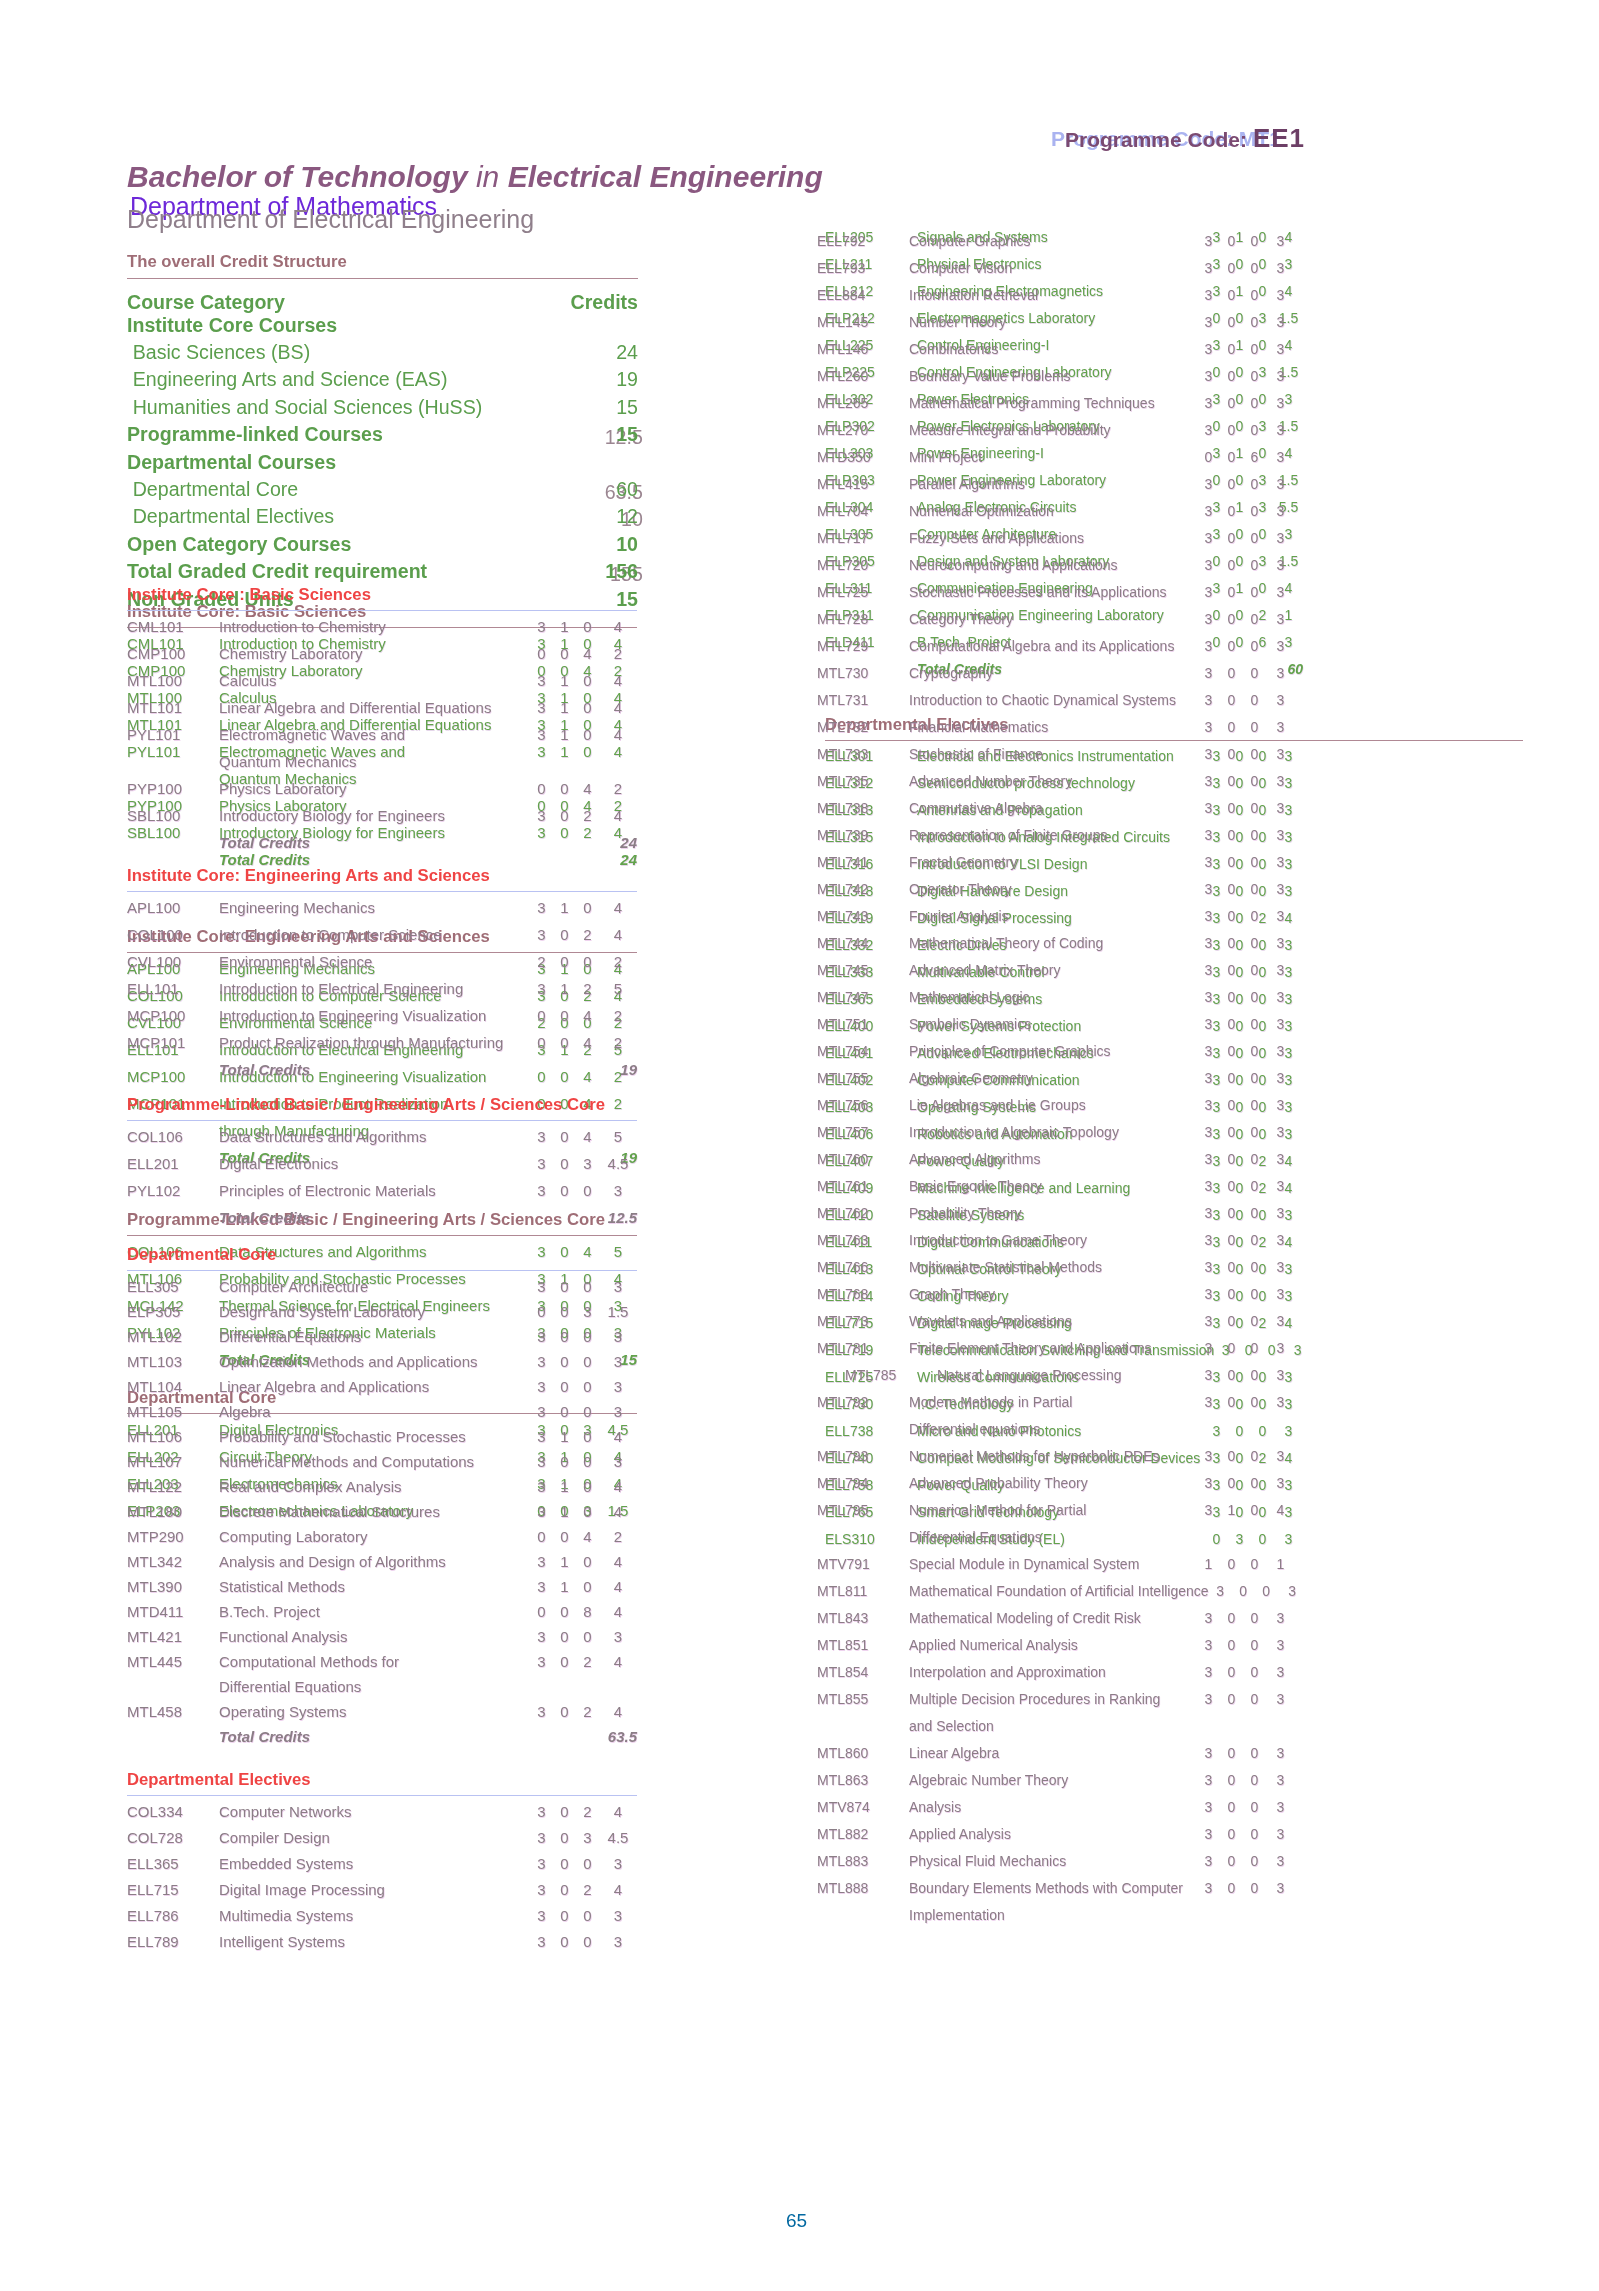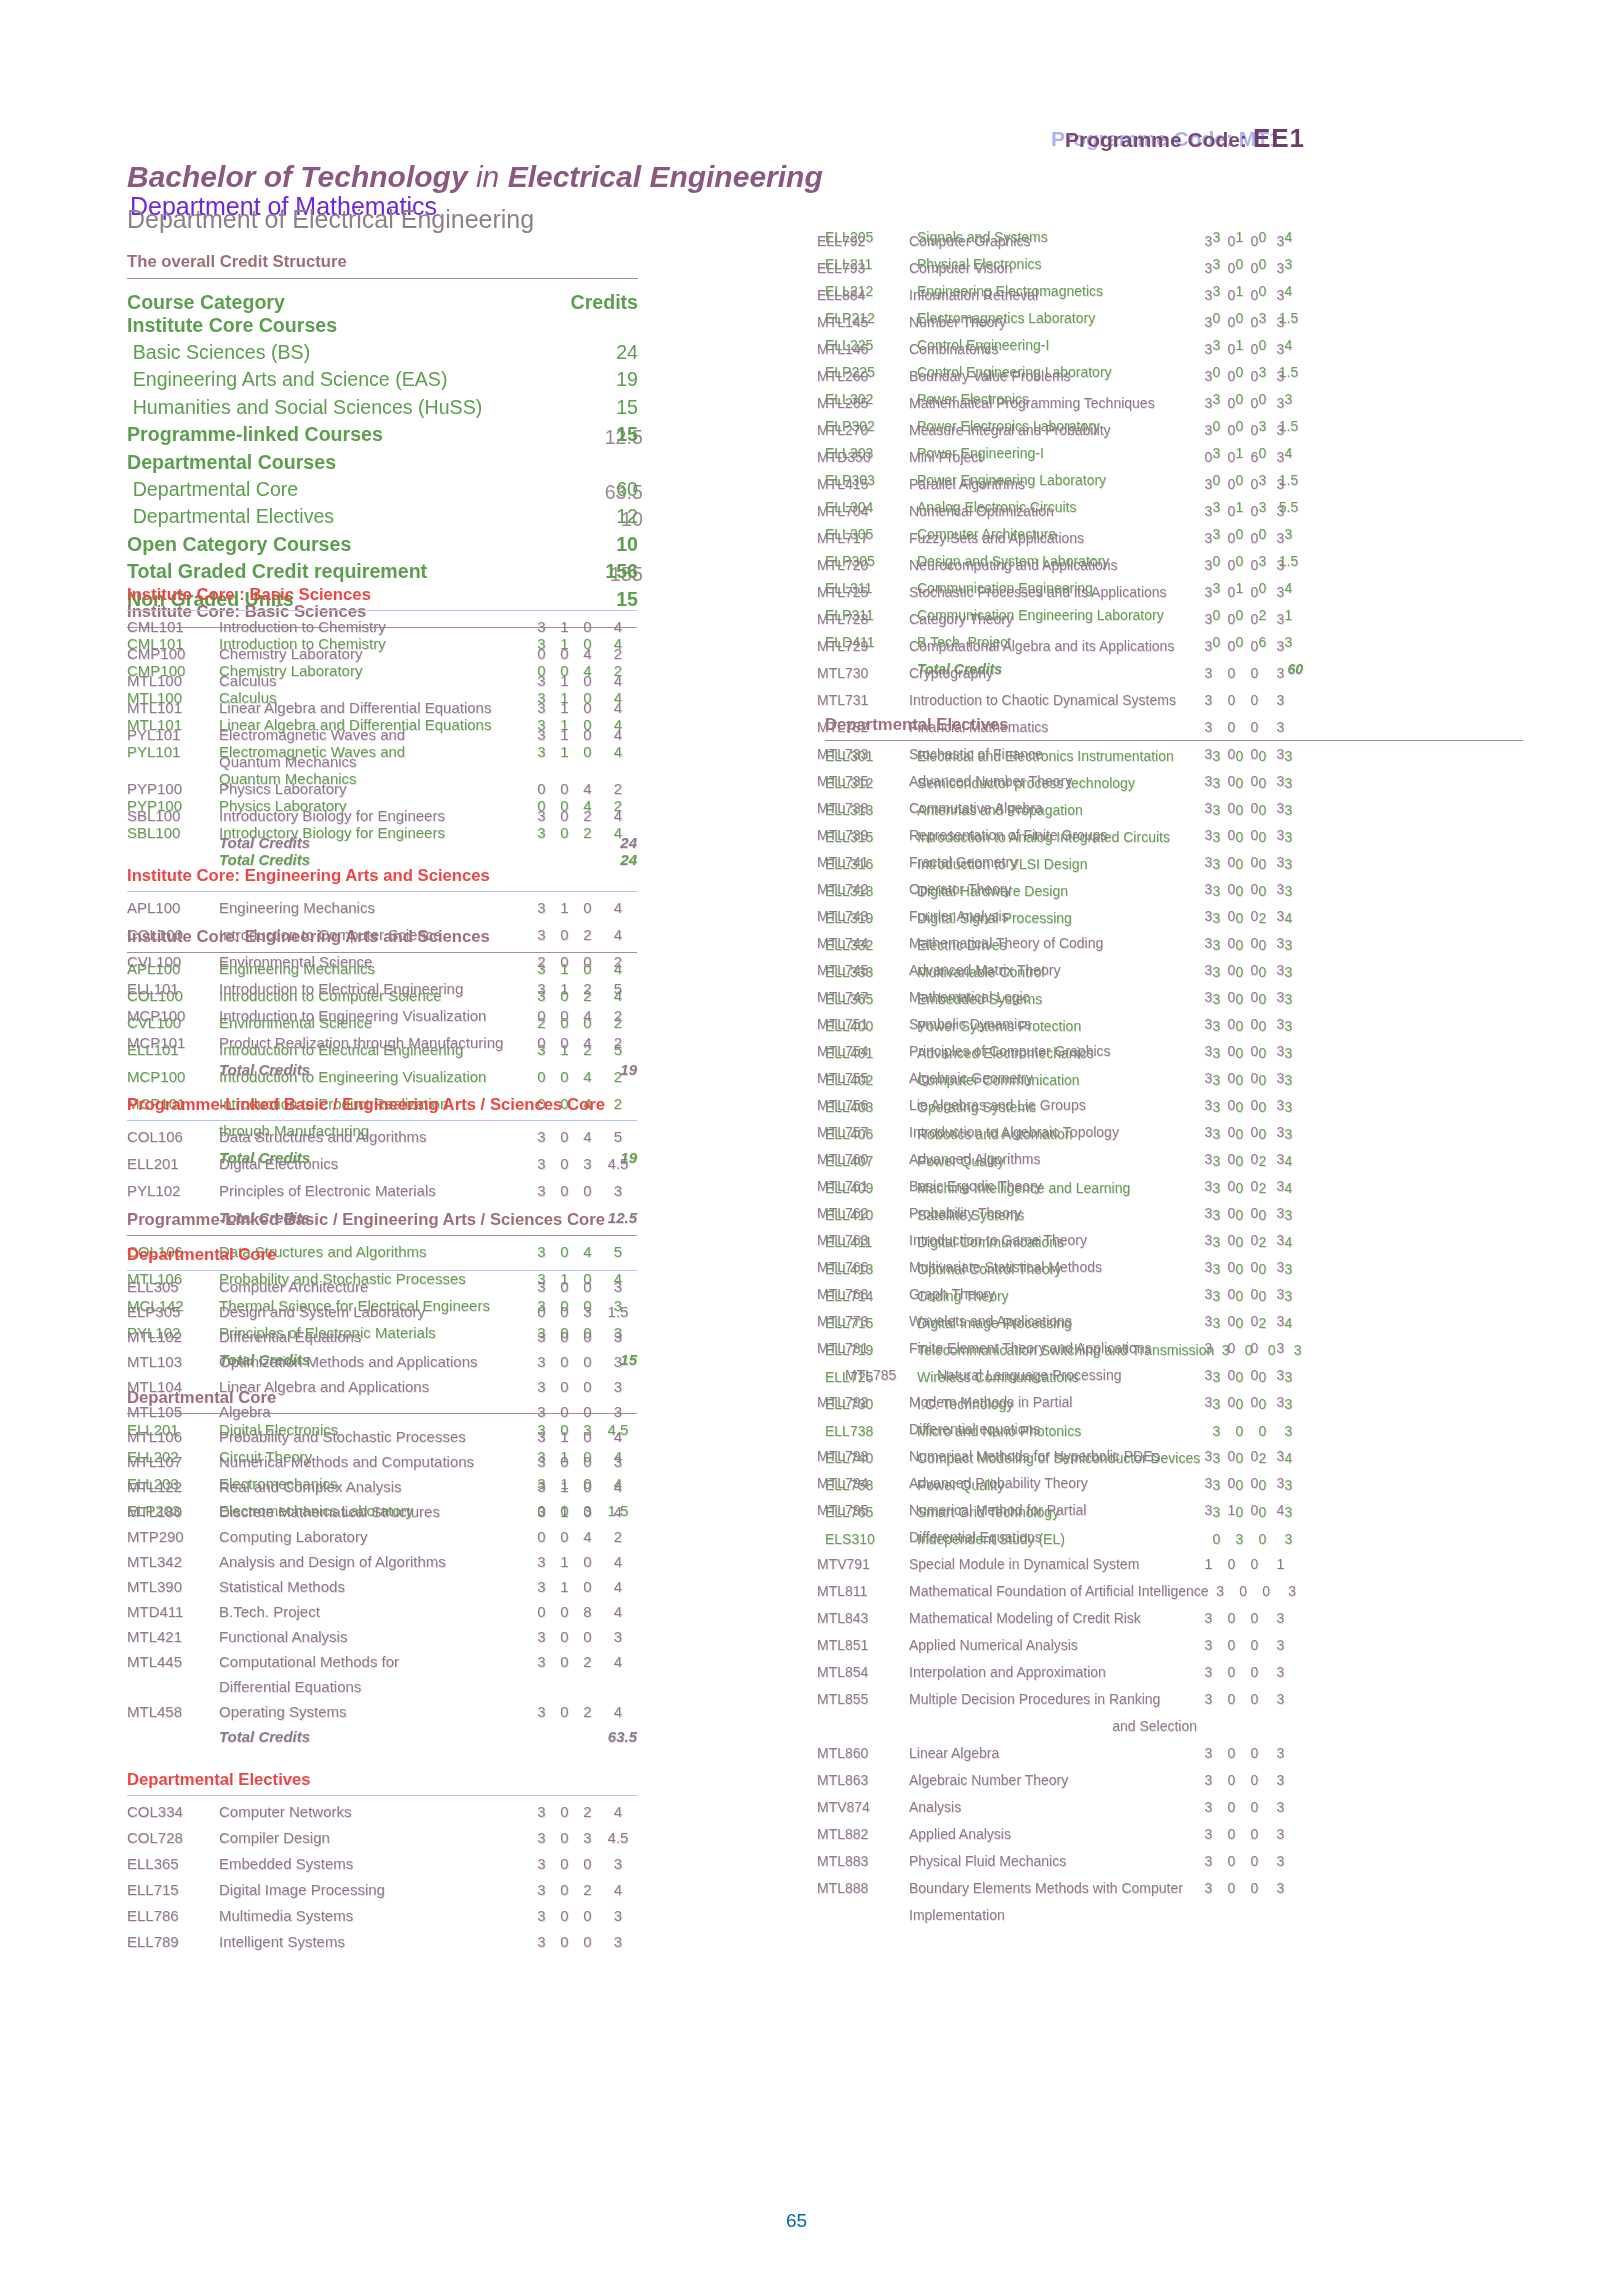--- a/index.html
+++ b/index.html
@@ -1442,21 +1442,21 @@
           <span class="vv">3</span>
         </div>
         <div class="crow c2row" style="height: 27px;">
           <span>MTL855</span>
           <span class="cname">Multiple Decision Procedures in Ranking</span>
           <span class="vv">3</span>
           <span class="vv">0</span>
           <span class="vv">0</span>
           <span class="vv">3</span>
         </div>
-        <div class="crow c2row" style="height: 27px; text-align: right;">
+        <div class="crow c2row" style="height: 27px;">
           <span></span>
           <span class="cname">and Selection</span>
           <span class="vv"></span>
           <span class="vv"></span>
           <span class="vv"></span>
           <span class="vv"></span>
         </div>
         <div class="crow c2row" style="height: 27px;">
           <span>MTL860</span>
           <span class="cname">Linear Algebra</span>

